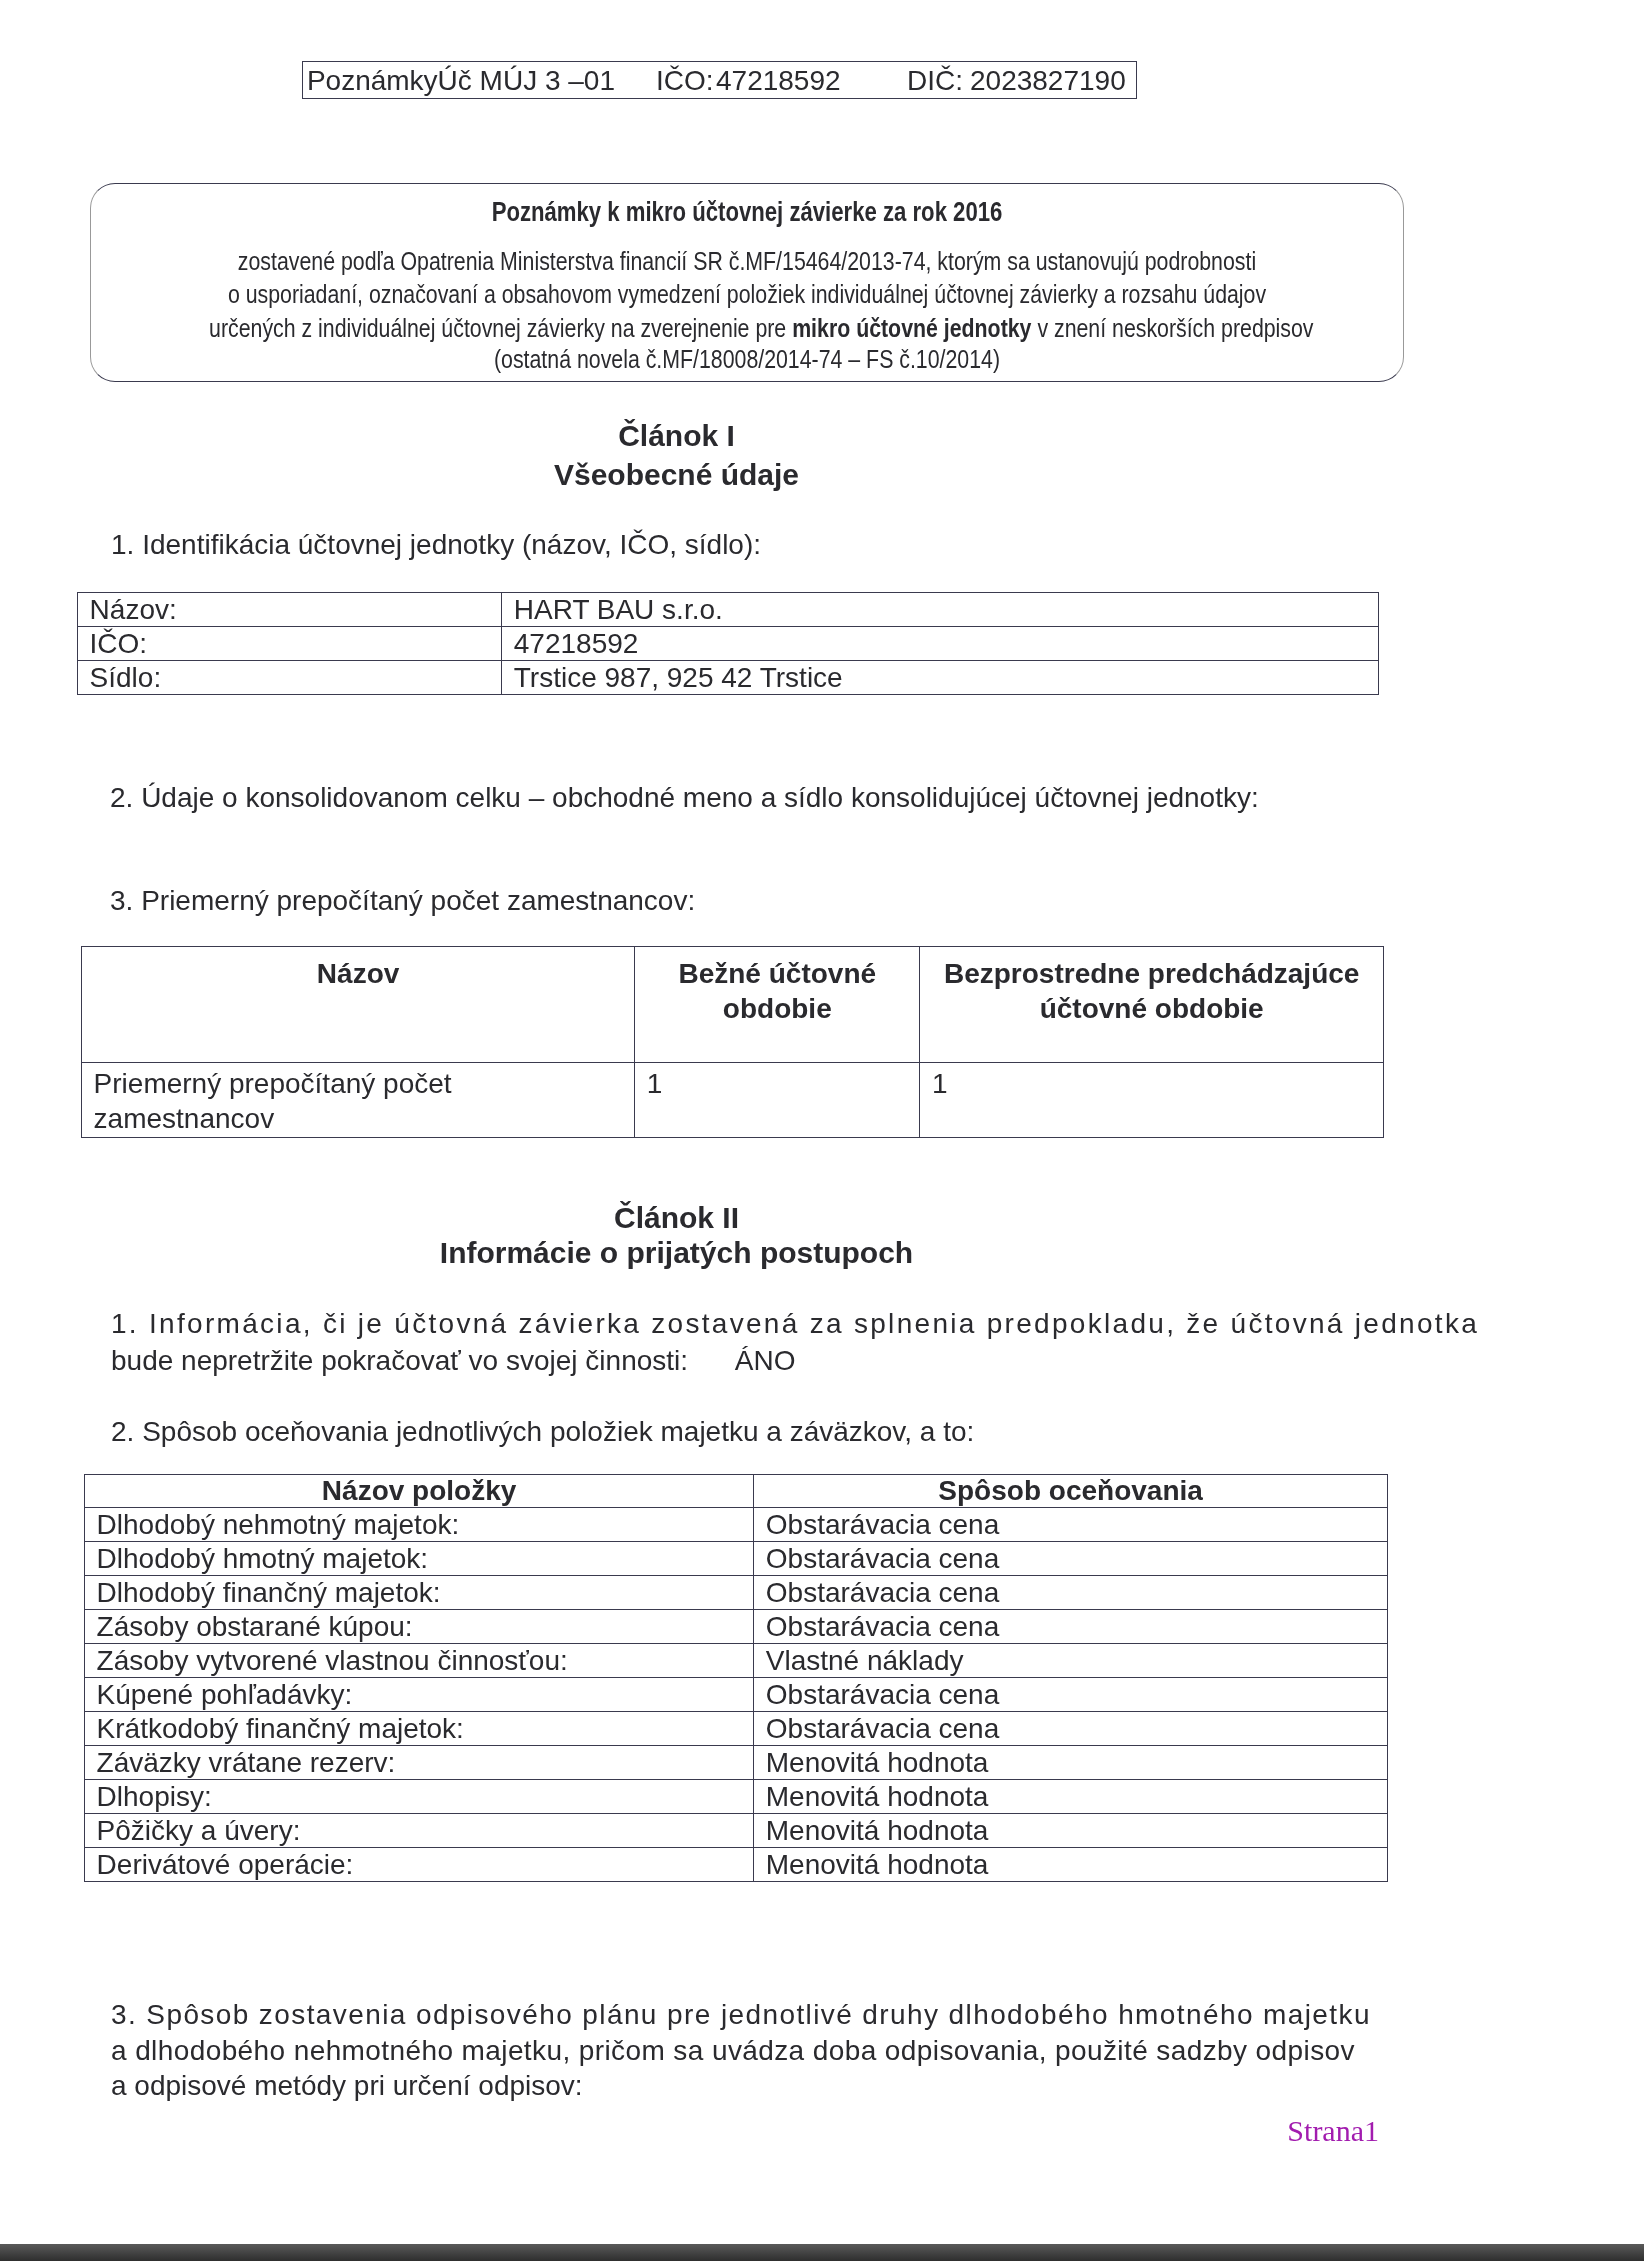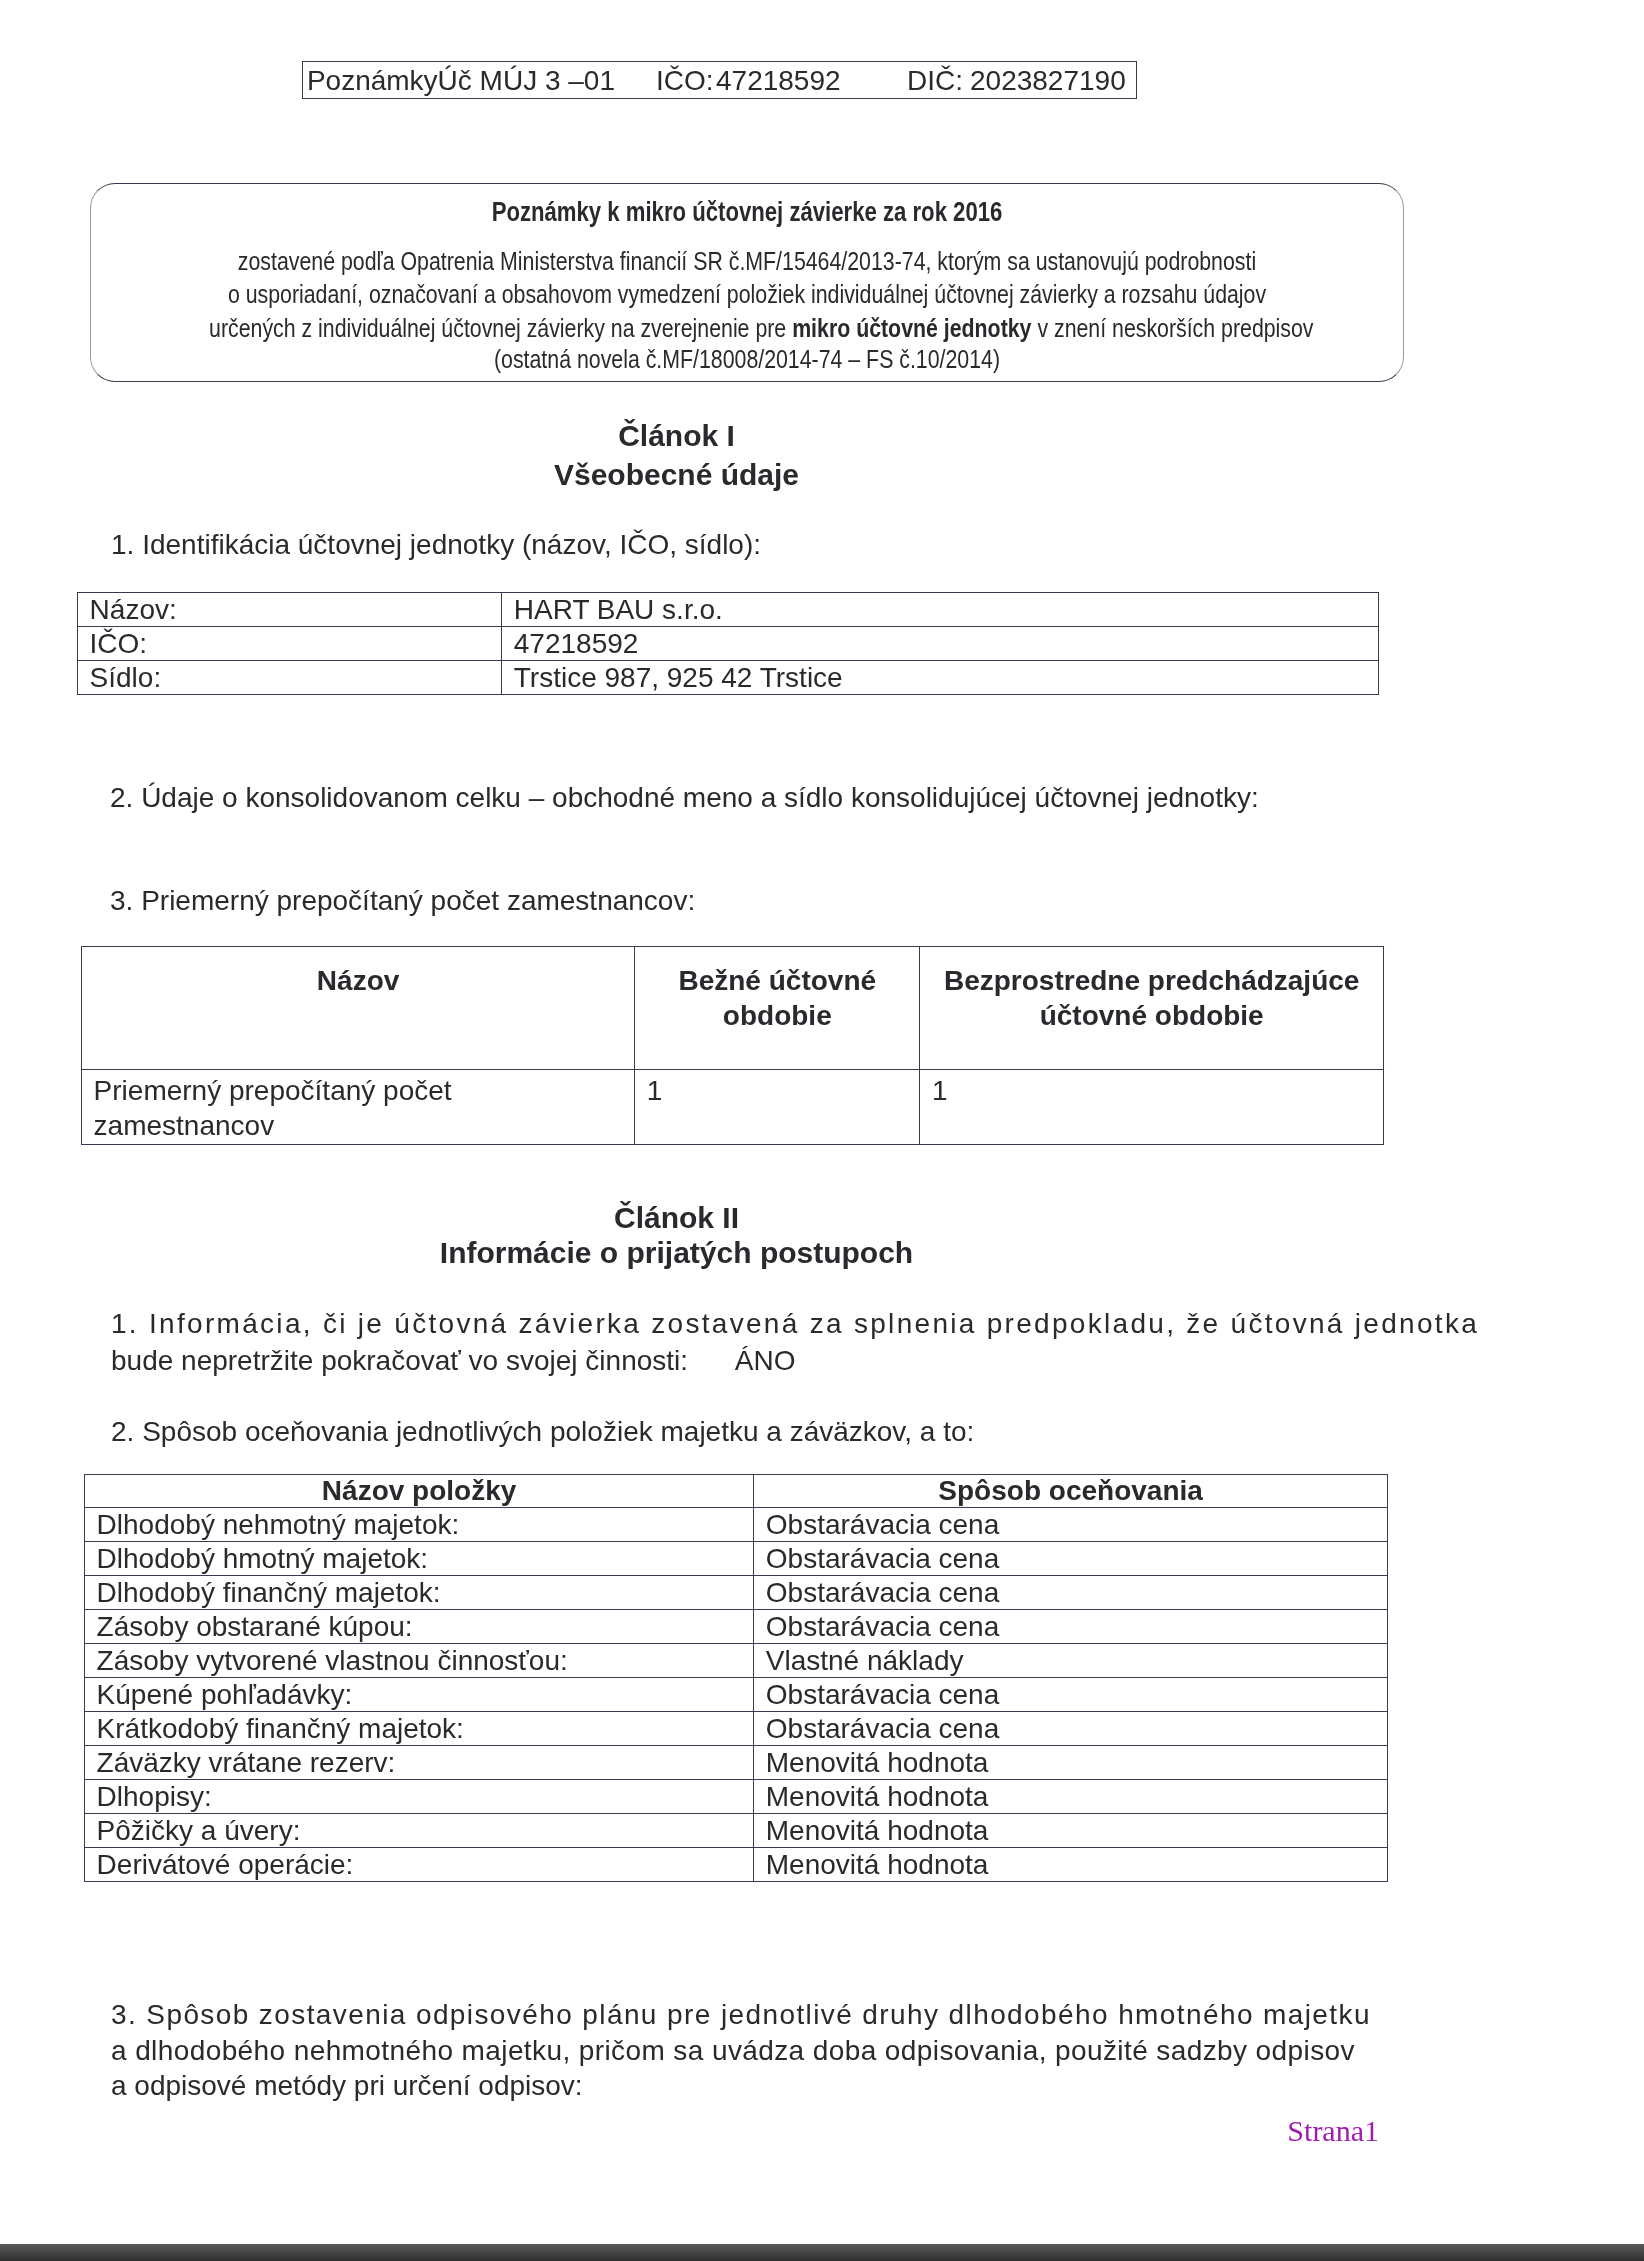--- a/index.html
+++ b/index.html
@@ -27,21 +27,21 @@
   table { border-collapse: collapse; position: absolute; font-size: 28px; }
   td, th { border: 1.9px solid #3a3a4e; padding: 0 11.6px; vertical-align: top; text-align: left; }
   th { font-weight: bold; text-align: center; }
 
   #ident-table { left: 77px; top: 592px; width: 1302px; }
   #ident-table td { height: 33px; line-height: 33px; }
   #ident-table td:first-child { width: 400px; }
   #ident-table td:last-child { border-left: 1.3px solid #3a3a4e; }
 
   #emp-table { left: 81px; top: 946px; width: 1303px; }
-  #emp-table th { height: 106px; line-height: 35px; padding-top: 16px; }
+  #emp-table th { height: 106px; line-height: 35px; padding-top: 9px; }
   #emp-table td { height: 71px; line-height: 35px; padding-top: 2.6px; }
   #emp-table .c1 { width: 529px; }
   #emp-table .c2 { width: 261px; margin-top: 26px; }
 
   #val-table { left: 84px; top: 1474px; width: 1304px; }
   #val-table th { height: 32px; line-height: 32px; padding: 0; }
   #val-table td { height: 33px; line-height: 33px; padding: 0 11.6px; }
   #val-table .c1 { width: 645px; }
 
   #strana { right: 266px; top: 2114px; font-family: "Liberation Serif", serif; font-size: 30px; color: #a21caf; }

